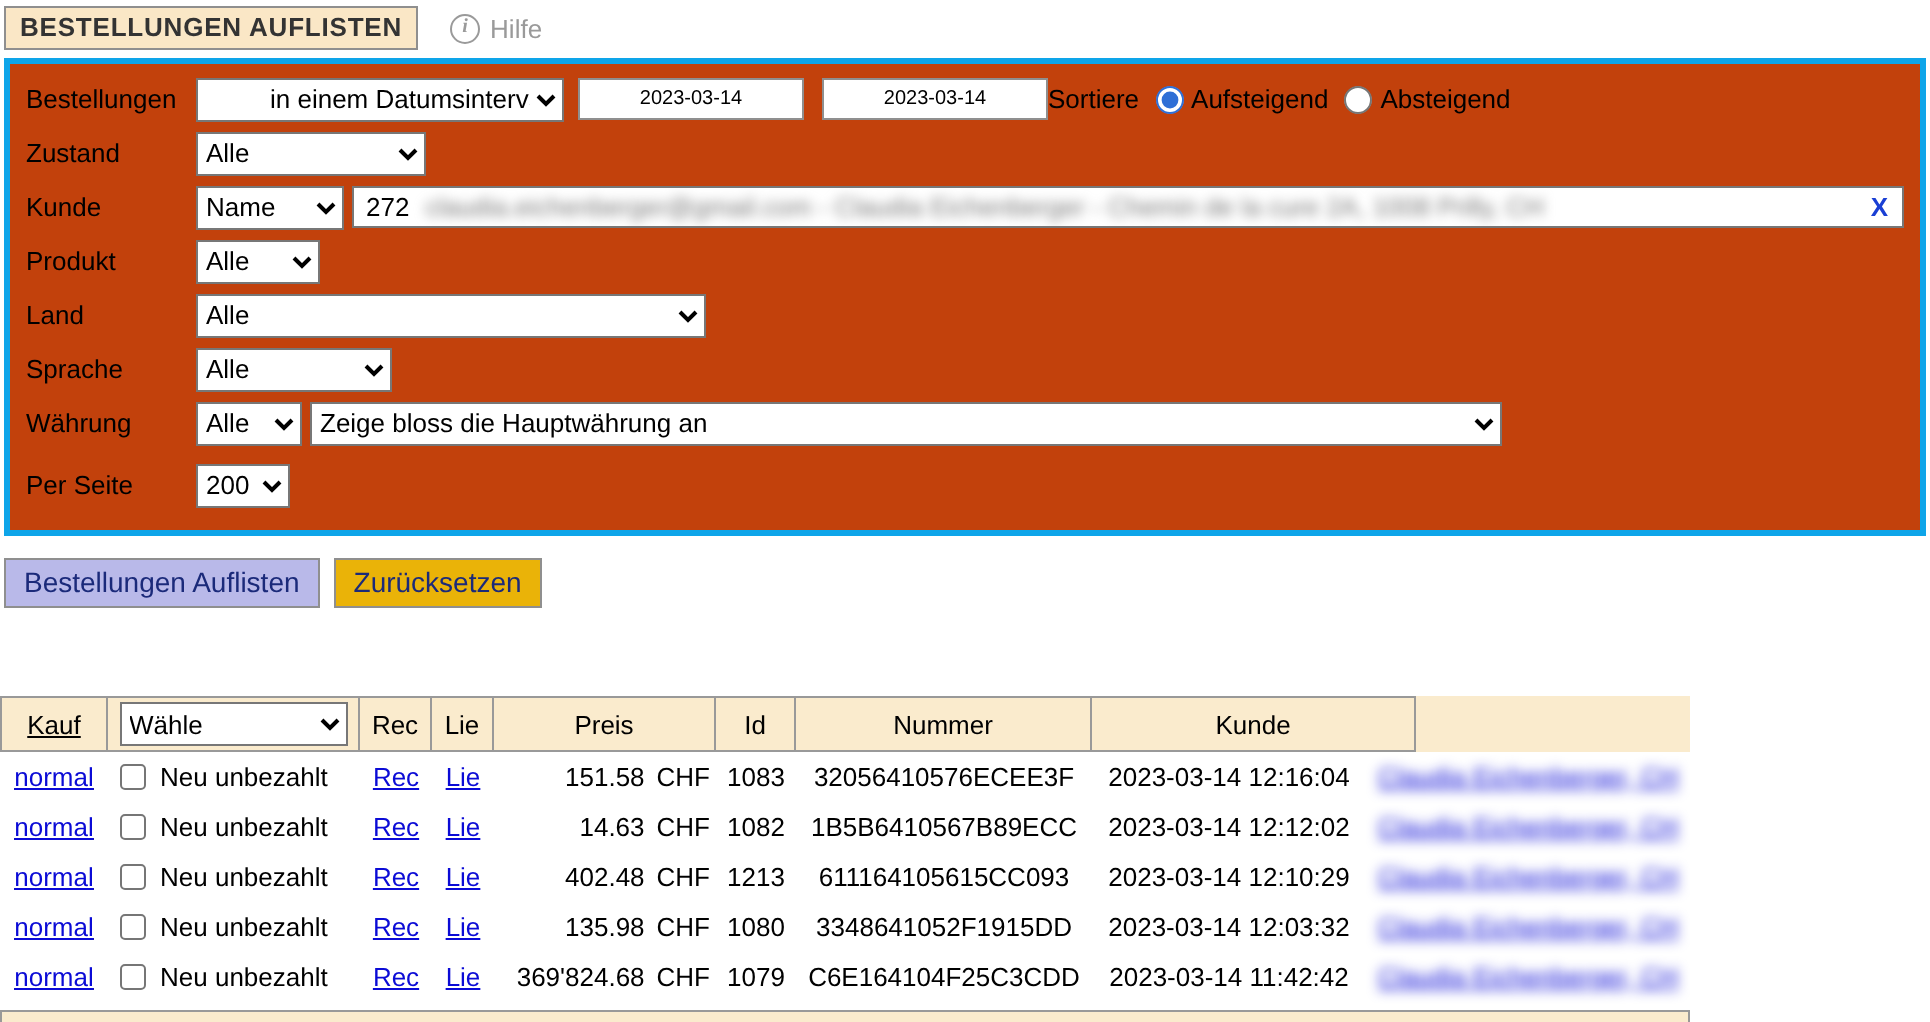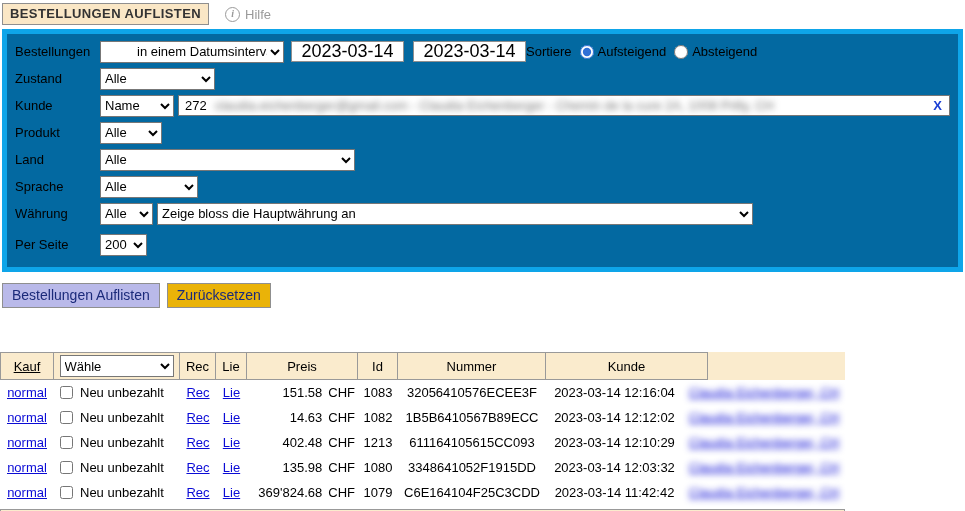--- a/index.html
+++ b/index.html
@@ -19,32 +19,32 @@
   }
   .help { display:flex; align-items:center; gap:5px; color:#9a9a9a; font-size:13px; }
   .info-icon {
     width:15px; height:15px; border:1.5px solid #9a9a9a; border-radius:50%;
     display:inline-flex; align-items:center; justify-content:center;
     font-family:"Liberation Serif", serif; font-style:italic; font-weight:bold; font-size:10px; line-height:1;
   }
 
   
   .panel {
-    margin:4px 2px 0 2px; background:#0369a1; border:5px solid #0ea5e9;
+    margin:4px 2px 0 2px; background:#c2410c; border:3px solid #0ea5e9;
     padding:4px 8px 9px 6px;
   }
   .frow { display:flex; align-items:center; height:27px; }
   .frow.last { margin-top:4px; }
   .flabel { flex:0 0 87px; width:87px; padding-left:2px; }
   select {
     font-family:inherit; font-size:13px; height:22px;
     background:#fff; border:1px solid #777; color:#000;
   }
   input[type="text"] {
-    font-family:inherit; font-size:18px; height:21px;
+    font-family:inherit; font-size:10px; height:21px;
     border:1px solid #8f8f8f; background:#fff; color:#000;
   }
   .sel-range { width:184px;padding-left:32px; }
   .inp-date { width:113px; text-align:center; margin-left:7px; }
   .inp-date + .inp-date { margin-left:9px; }
   .sort-group { display:flex; align-items:center; margin-left:0; gap:8px; }
   .sort-opt { display:flex; align-items:center; gap:4px; }
   input[type="radio"] { accent-color:#2f6fd6; width:14px; height:14px; margin:0; }
   .sel-zustand { width:115px; }
   .sel-name { width:74px; }

